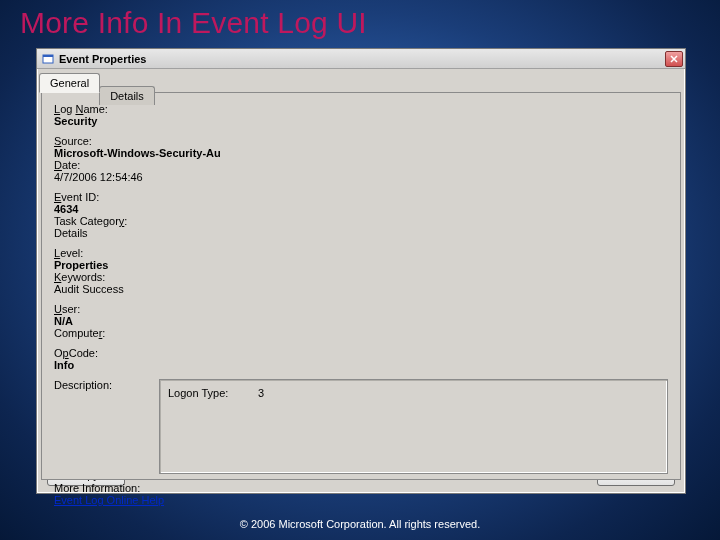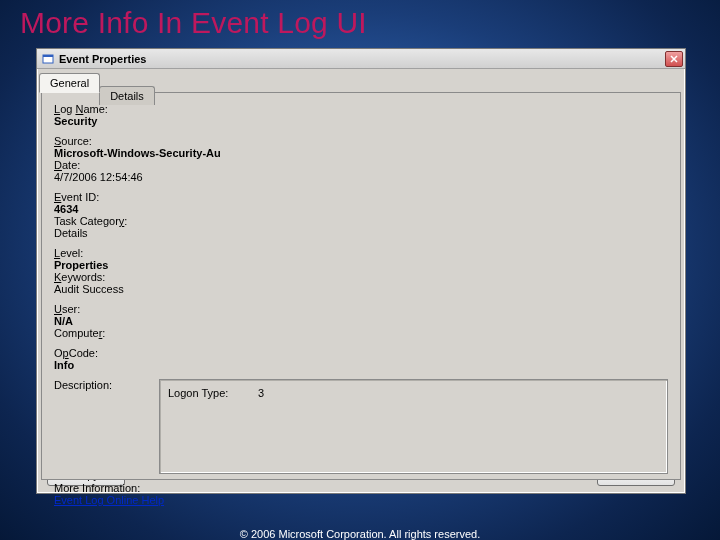--- a/index.html
+++ b/index.html
@@ -161,21 +161,21 @@
     background: linear-gradient(to bottom, #fdfdfd, #e3e3e3);
     border: 1px solid #707070;
     border-radius: 3px;
     font-size: 11px;
     font-family: inherit;
     cursor: pointer;
     padding: 0 12px;
   }
   .footer {
     position: absolute;
-    bottom: 0;
+    bottom: 10px;
     left: 0; right: 0;
     text-align: center;
     color: #fff;
     font-size: 11px;
   }
 </style>
 </head>
 <body>
 
 <div class="slide-title">More Info In Event Log UI</div>

